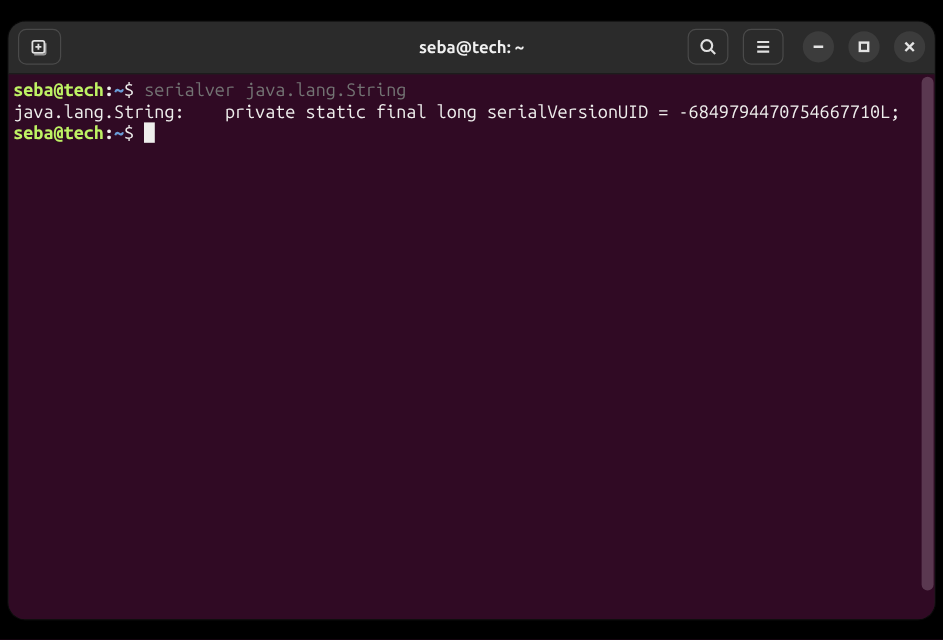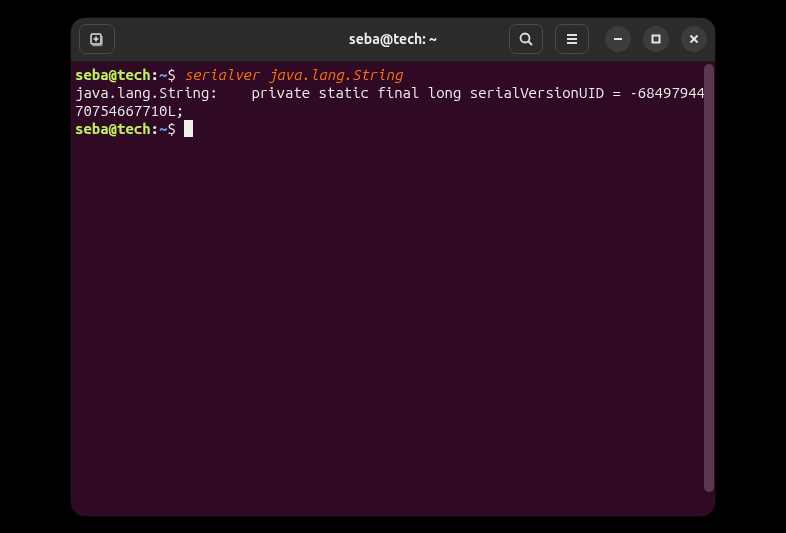--- a/index.html
+++ b/index.html
@@ -10,21 +10,21 @@
     body {
       background: #000;
       width: 786px;
       height: 533px;
       display: flex;
       align-items: center;
       justify-content: center;
       font-family: 'Ubuntu Mono', 'DejaVu Sans Mono', monospace;
     }
     .terminal-window {
-      width: 644px;
+      width: 772px;
       height: 498px;
       background: #1e1e1e;
       border-radius: 14px;
       overflow: hidden;
       display: flex;
       flex-direction: column;
       box-shadow: 0 0 0 1px rgba(255,255,255,0.04);
     }
     .titlebar {
       height: 44px;
@@ -140,22 +140,21 @@
       font-weight: bold;
     }
     .prompt-path {
       color: #6a9dd8;
       font-weight: bold;
     }
     .prompt-dollar {
       color: #eeeeec;
     }
     .cmd-text {
-      color: #f97316;
-      font-style: italic;
+      color: #737373;
     }
     .output-text {
       color: #eeeeec;
     }
     .cursor-block {
       display: inline-block;
       width: 9px;
       height: 17px;
       background: #eeeeec;
       vertical-align: text-bottom;

